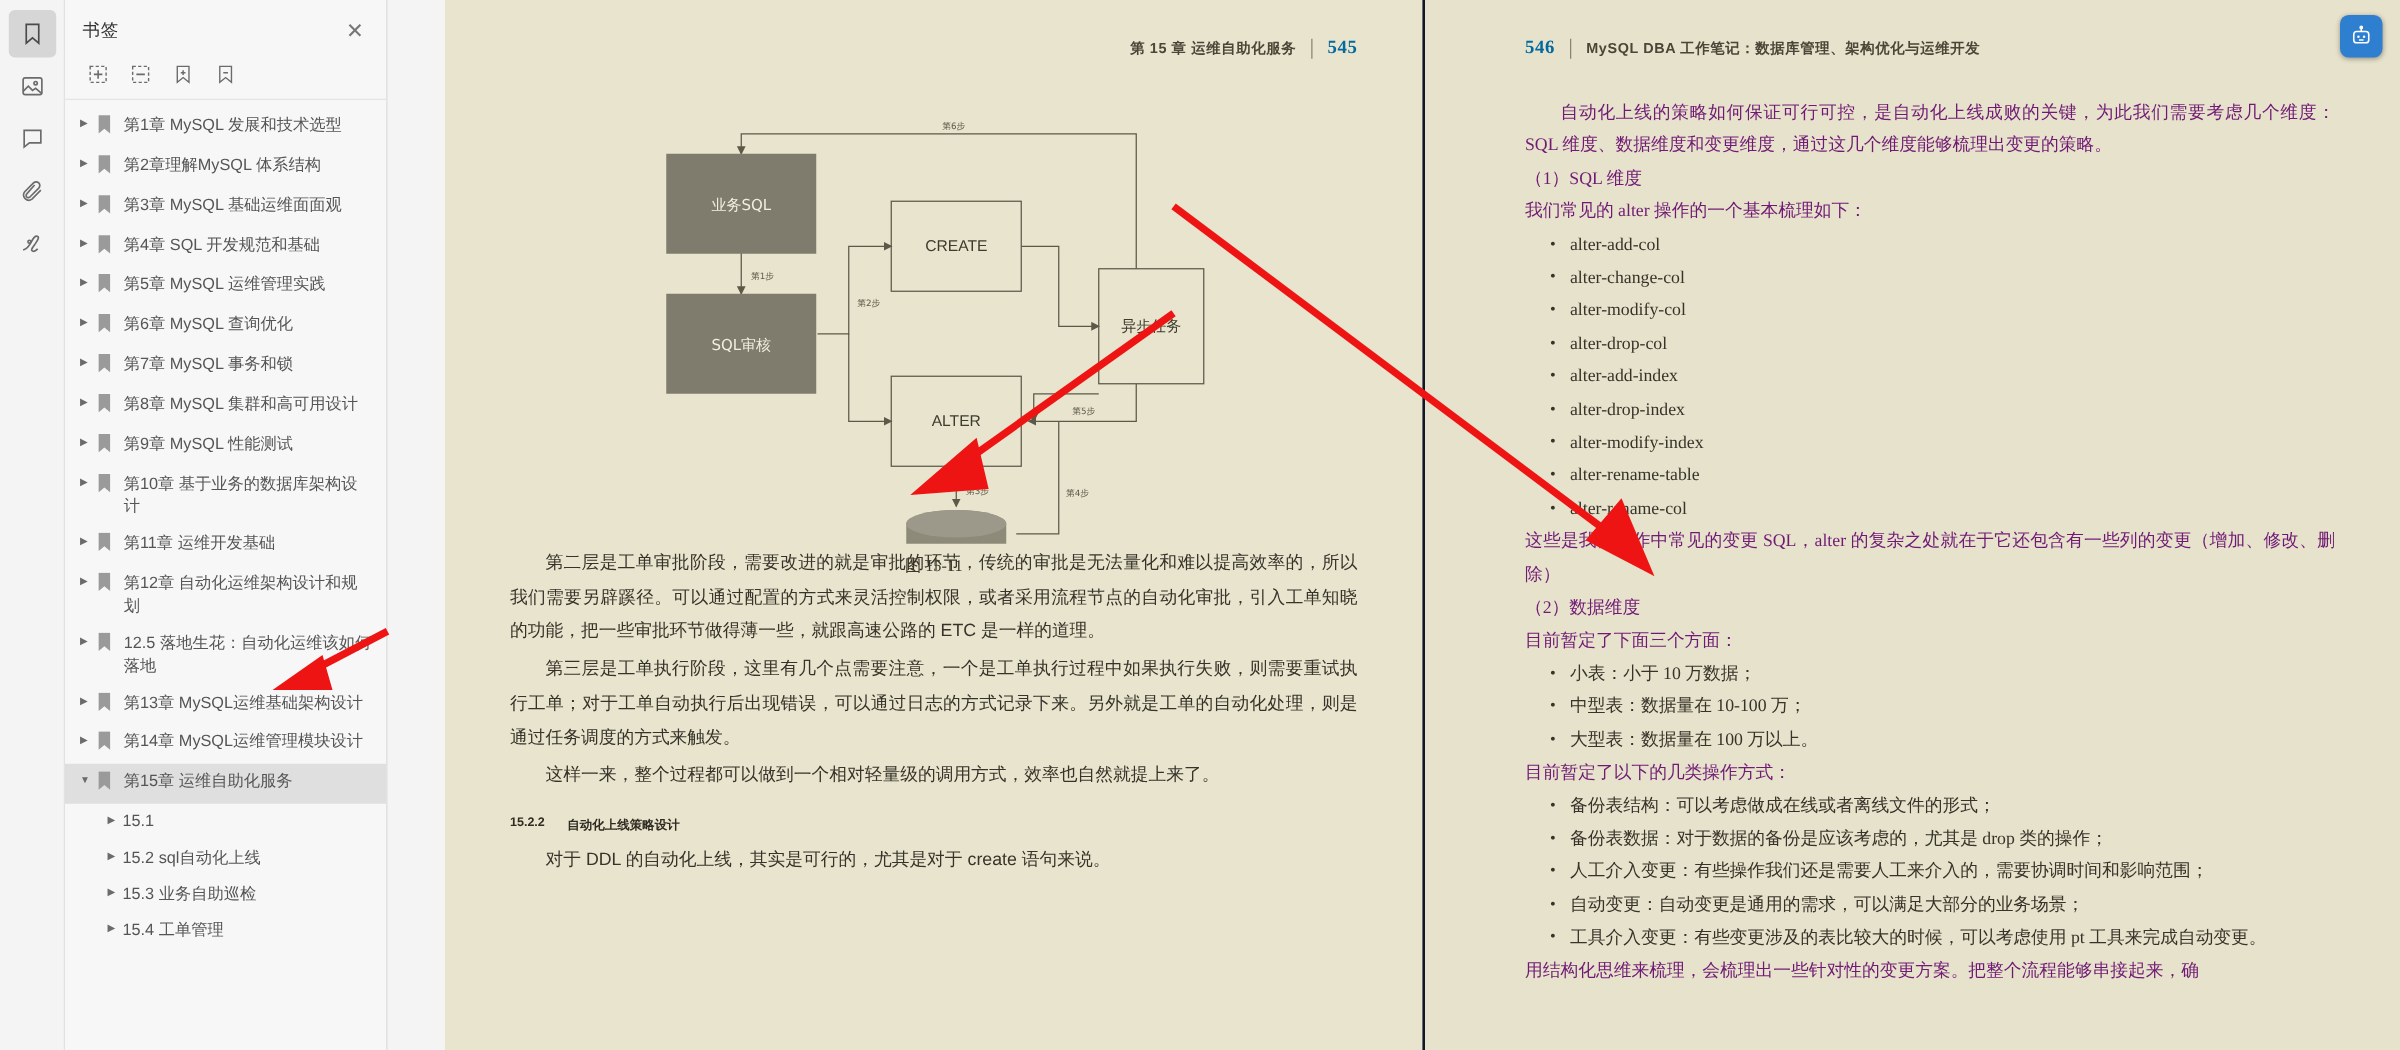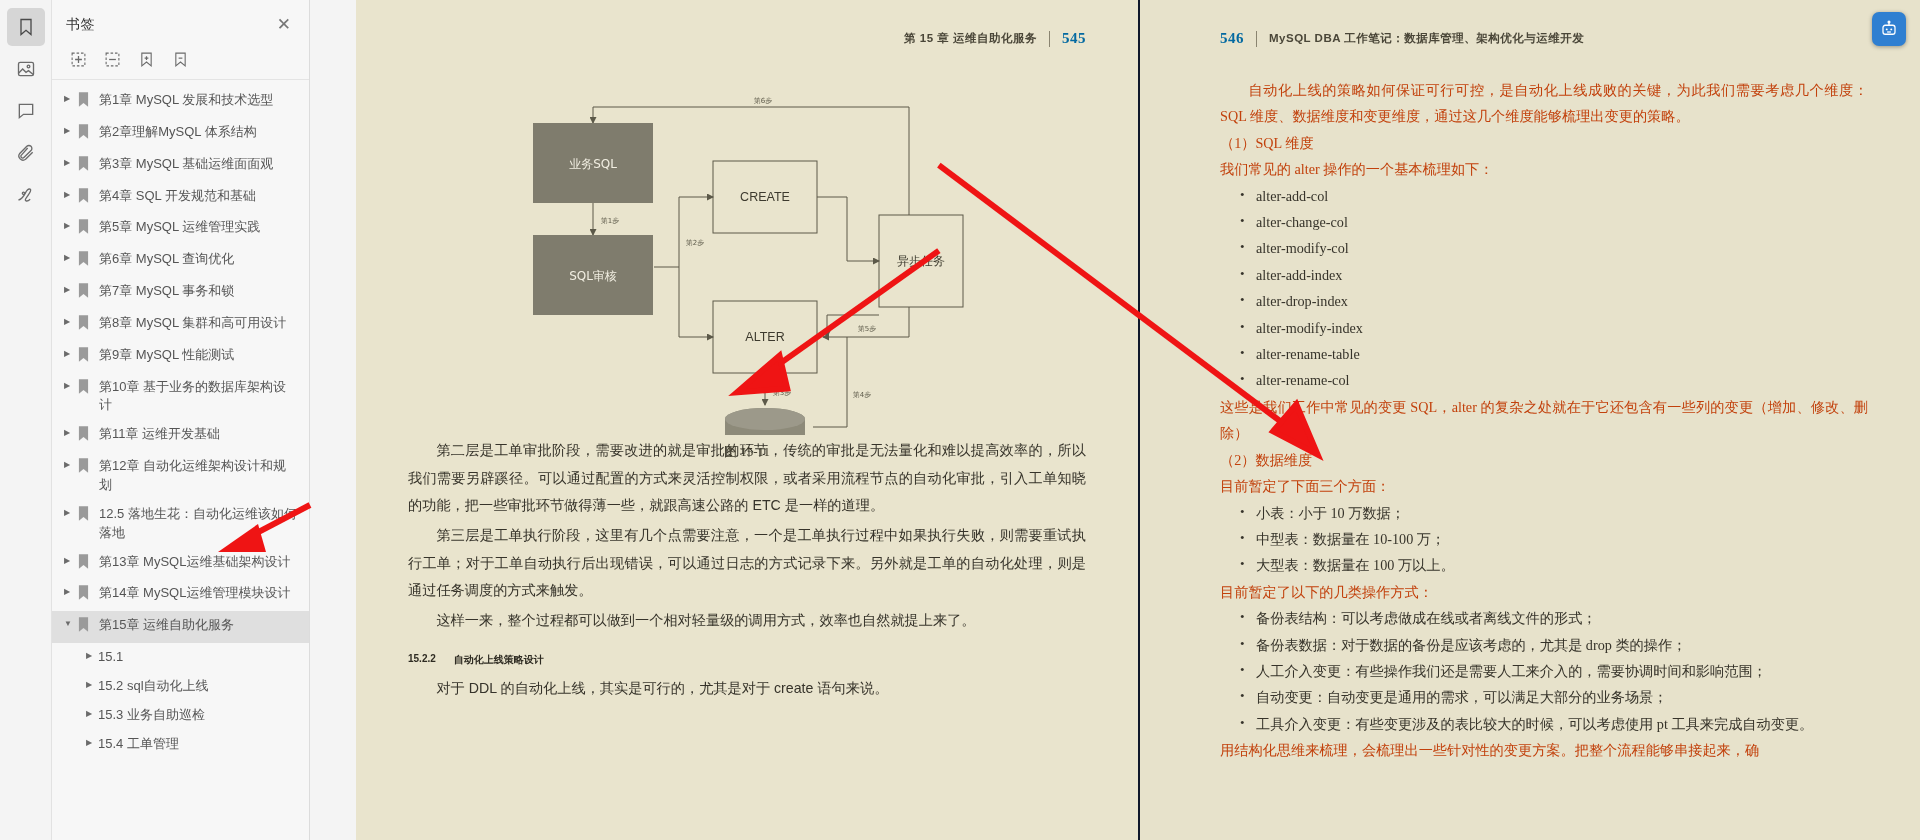--- a/index.html
+++ b/index.html
@@ -108,21 +108,21 @@
   }
   .sec-h {
     font-family: "Liberation Sans", sans-serif;
     font-weight: bold; font-size: 10px; color: #2e2b22;
     margin: 18px 0 8px 0;
     display: flex; gap: 18px;
   }
   .r-body { padding-top: 30px; }
   .r-p {
     font-family: "Liberation Serif", "DejaVu Serif", serif;
-    font-size: 14.2px; color: #c2410c;
+    font-size: 14.2px; color: #701a75;
     line-height: 1.86; text-align: justify;
     text-indent: 2em;
   }
   .r-p.noind { text-indent: 0; }
   .r-li {
     font-family: "Liberation Serif", "DejaVu Serif", serif;
     font-size: 14.2px; color: #36332a;
     line-height: 1.86; padding-left: 36px; position: relative;
     text-align: justify;
   }
@@ -439,20 +439,21 @@
             <span>MySQL DBA 工作笔记：数据库管理、架构优化与运维开发</span>
           </div>
           <div class="r-body">
             <div class="r-p">自动化上线的策略如何保证可行可控，是自动化上线成败的关键，为此我们需要考虑几个维度：SQL 维度、数据维度和变更维度，通过这几个维度能够梳理出变更的策略。</div>
             <div id="right-blocks">
                 <div class="r-p noind">（1）SQL 维度</div>
                 <div class="r-p noind">我们常见的 alter 操作的一个基本梳理如下：</div>
                 <div class="r-li">alter-add-col</div>
                 <div class="r-li">alter-change-col</div>
                 <div class="r-li">alter-modify-col</div>
+                <div class="r-li">alter-drop-col</div>
                 <div class="r-li">alter-add-index</div>
                 <div class="r-li">alter-drop-index</div>
                 <div class="r-li">alter-modify-index</div>
                 <div class="r-li">alter-rename-table</div>
                 <div class="r-li">alter-rename-col</div>
                 <div class="r-p noind">这些是我们工作中常见的变更 SQL，alter 的复杂之处就在于它还包含有一些列的变更（增加、修改、删除）</div>
                 <div class="r-p noind">（2）数据维度</div>
                 <div class="r-p noind">目前暂定了下面三个方面：</div>
                 <div class="r-li">小表：小于 10 万数据；</div>
                 <div class="r-li">中型表：数据量在 10-100 万；</div>

